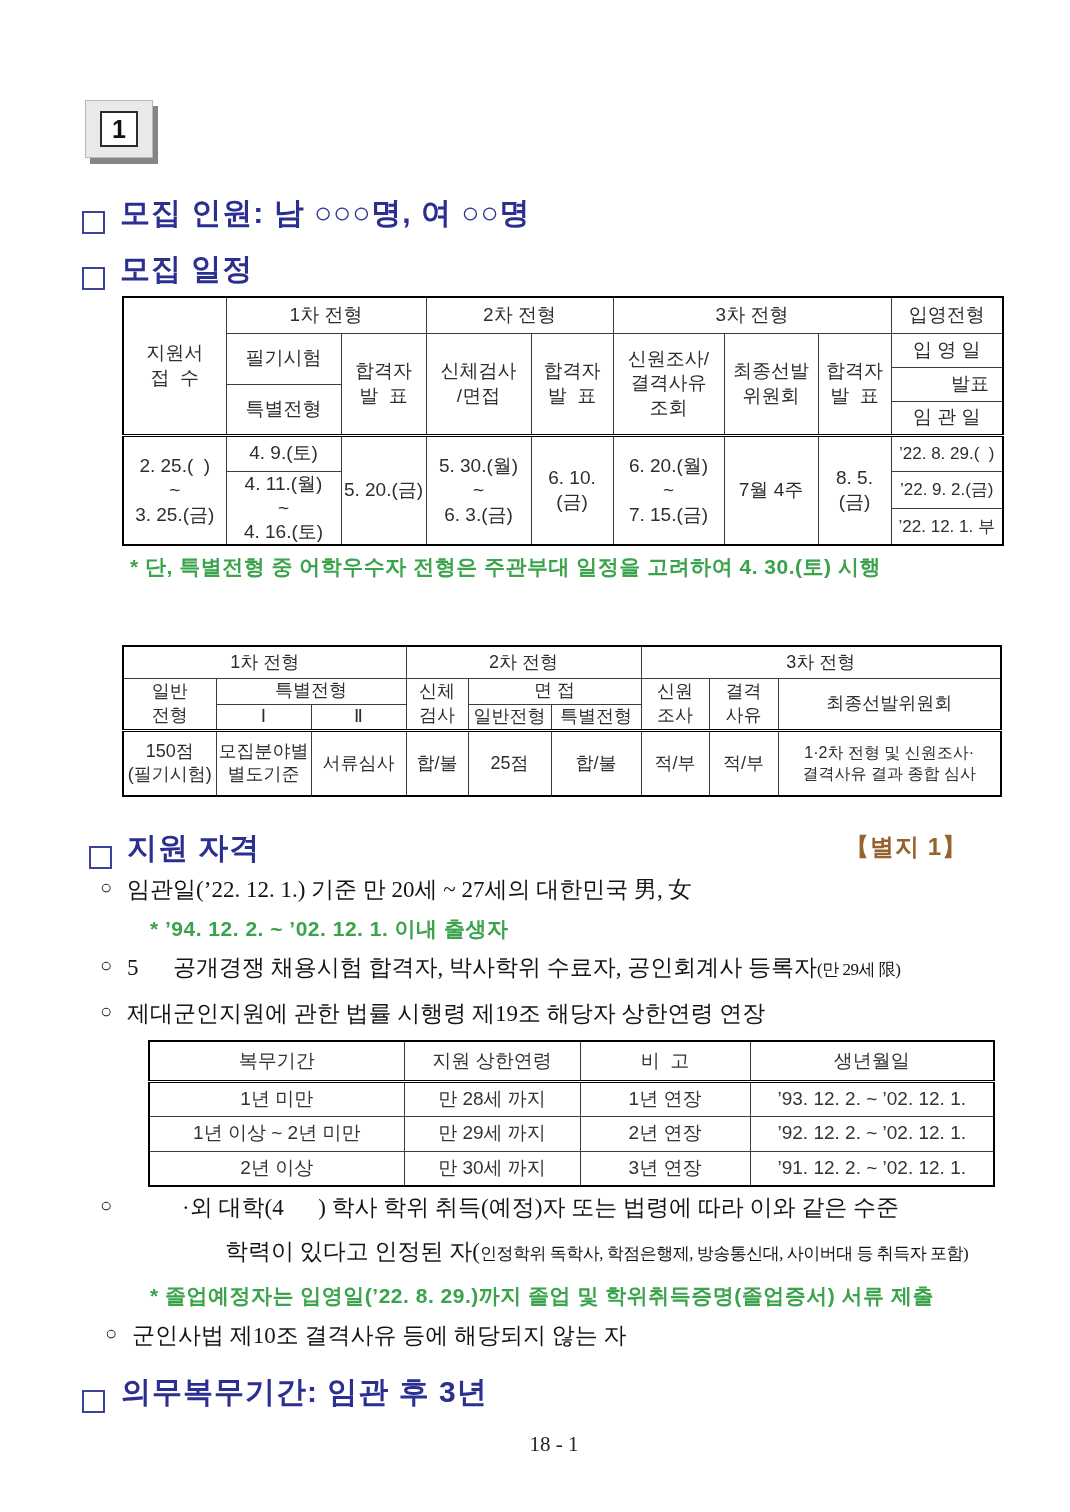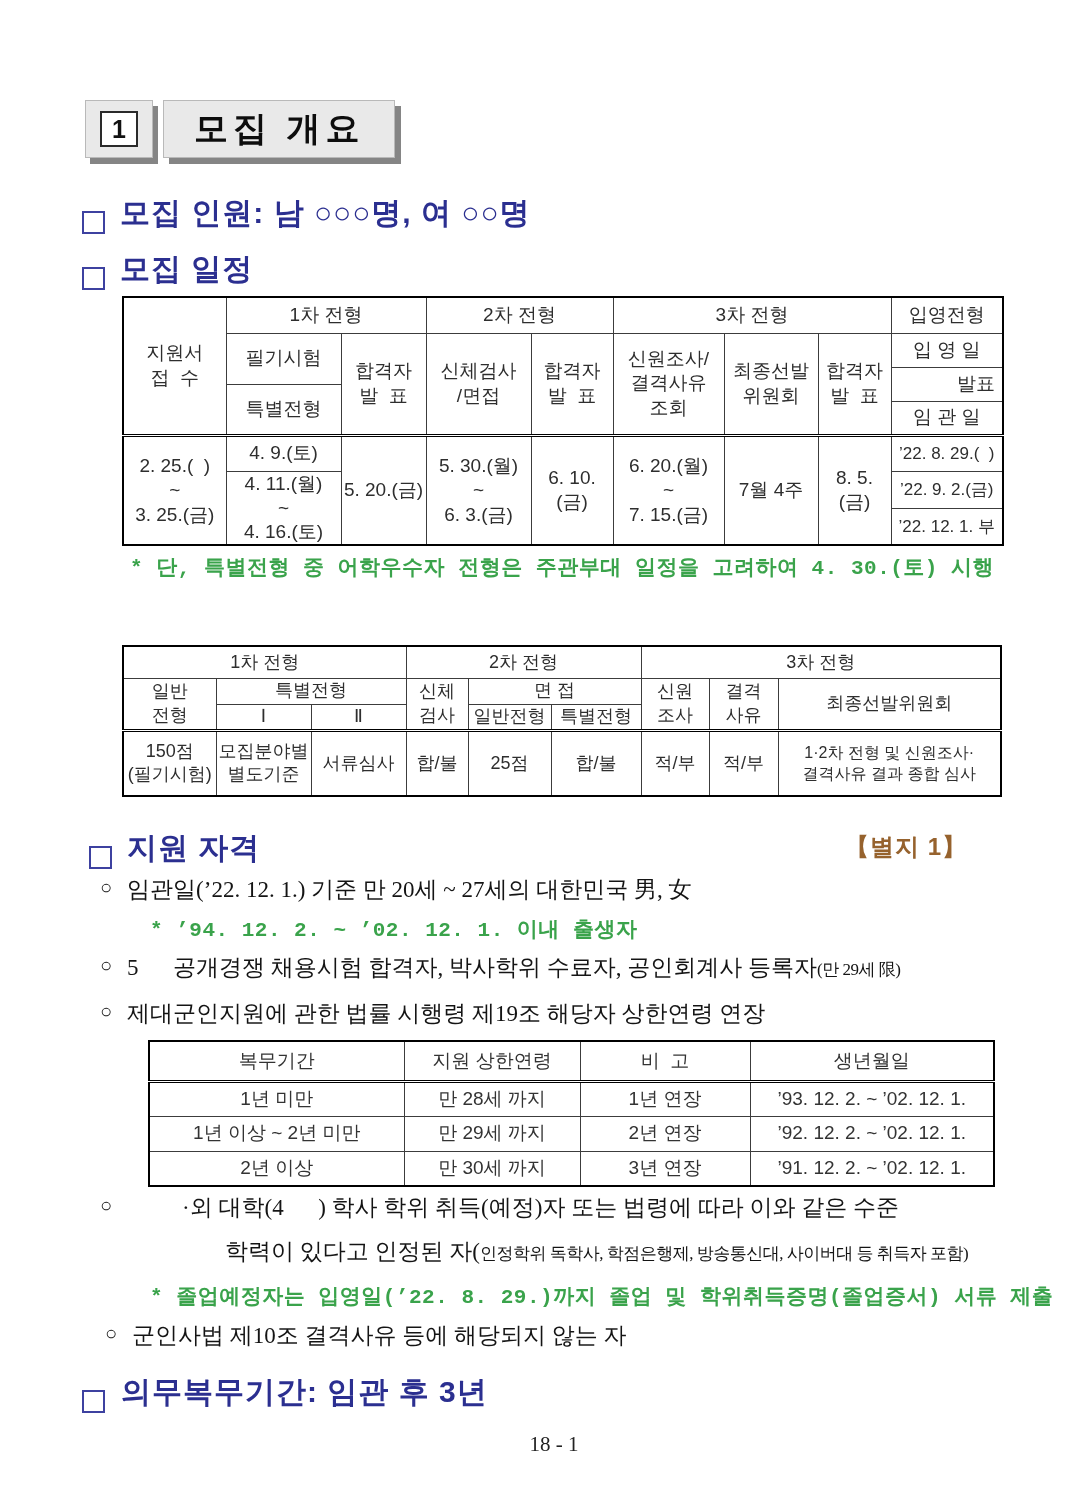--- a/index.html
+++ b/index.html
@@ -47,34 +47,34 @@
     color:#2e2e2e; border:2px solid #000;
   }
   .tbl td {
     border:1px solid #3c3c3c; text-align:center; vertical-align:middle;
     white-space:pre-wrap; padding:0 2px; line-height:1.28;
   }
   tr.bsep td { border-top:3px double #000; }
 
   .t1 { left:122px; top:296px; font-size:19px; }
   .t1 .r36{height:36px} .t1 .r34{height:34px} .t1 .r17{height:17px} .t1 .r35{height:35px}
-  .t1 td.announce { text-align:right; padding-right:7px; }
+  .t1 td.announce { text-align:right; padding-right:13px; }
   .t1 td.datecell { font-size:17px; }
 
   .t2 { left:122px; top:645px; font-size:18px; }
   .t2 .r32{height:32px} .t2 .r26{height:26px} .t2 .r66{height:66px}
   .t2 td.small-cell { font-size:16px; line-height:1.35; }
 
   .t3 { left:148px; top:1040px; font-size:19px; color:#333; }
   .t3 .r40{height:40px} .t3 .r35{height:35px}
 
   
   .gnote {
     position:absolute; color:#3aa34b; font-size:21px; font-weight:bold;
-    letter-spacing:0.5px; white-space:pre;font-family:Liberation Mono, monospace;
+    letter-spacing:0.5px; white-space:pre;
   }
 
   
   .item {
     position:absolute; display:flex; align-items:flex-start;
     font-family:"Liberation Serif", serif; font-size:23px; color:#141414; white-space:pre;
   }
   .item .ob {
     font-family:"Liberation Sans", sans-serif; font-size:20px; margin-right:15px;
     position:relative; top:2px; flex:0 0 auto;
@@ -88,21 +88,20 @@
 </style>
 </head>
 <body>
 
 <div class="page">
 
   <div class="banner">
     <div class="banner-numbox">
       <span class="banner-num">1</span>
     </div>
-    <div class="banner-titlebox">모집 개요</div>
   </div>
 
   <div class="h-blue" style="top:193px;">
     <span class="sq"></span>
     <span>모집 인원: 남 ○○○명, 여 ○○명</span>
   </div>
   <div class="h-blue" style="top:249px;">
     <span class="sq"></span>
     <span>모집 일정</span>
   </div>

